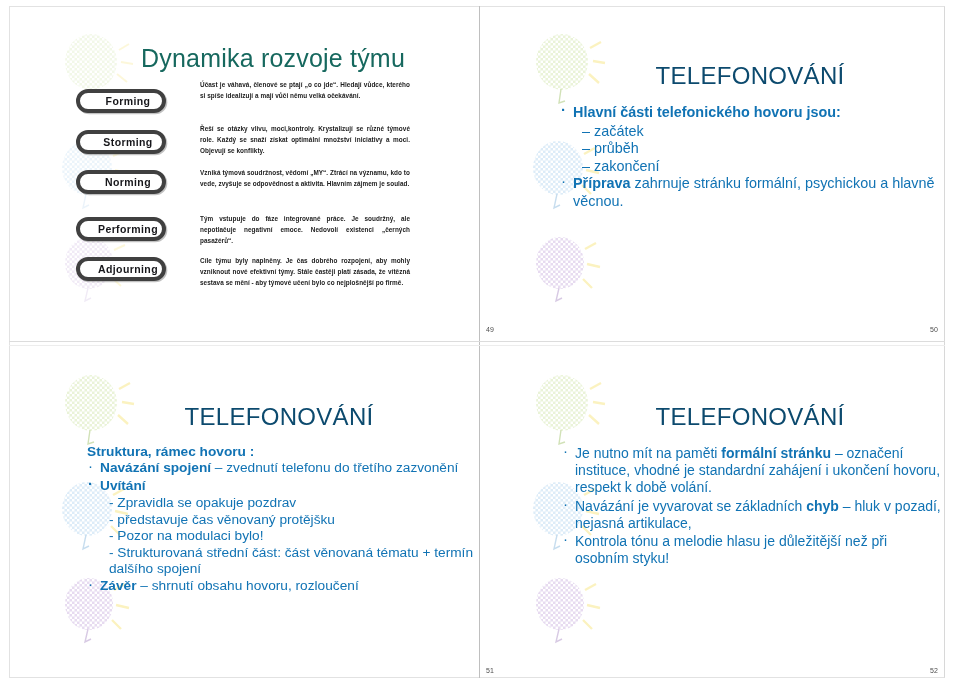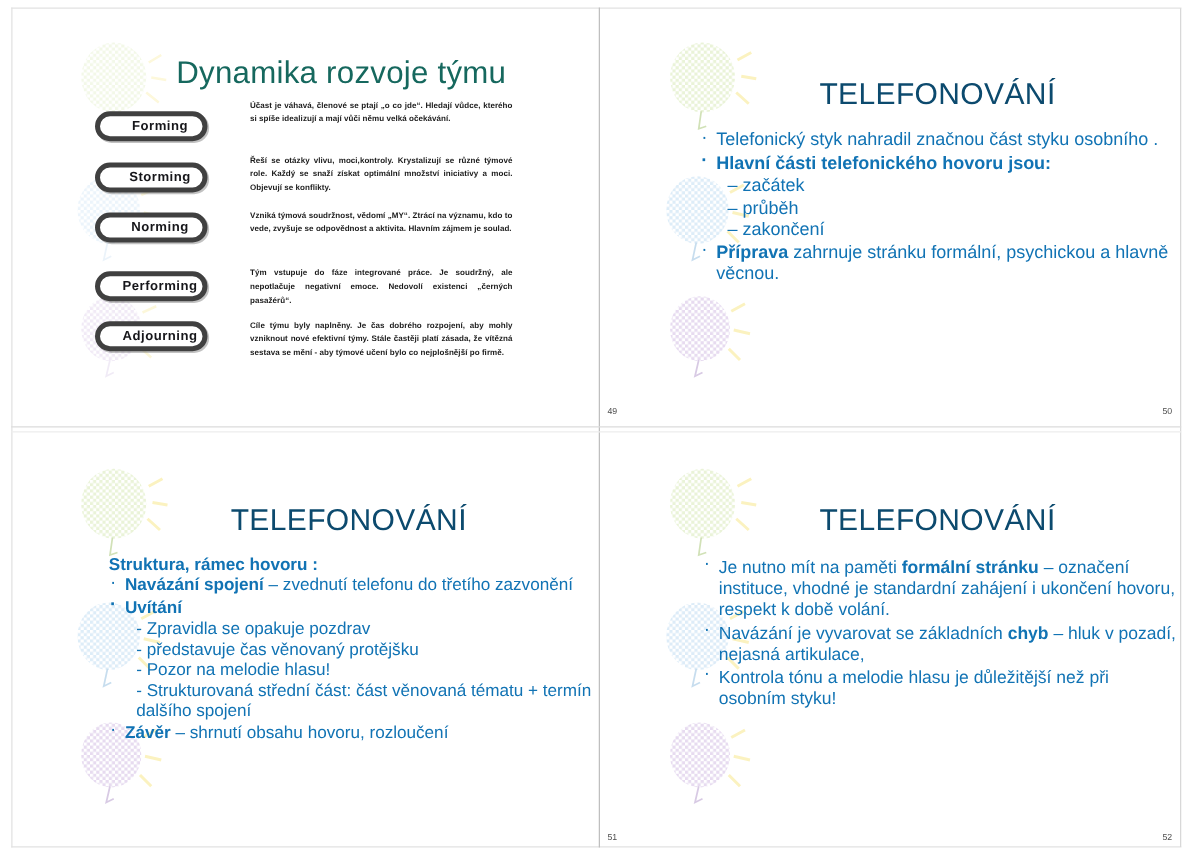--- a/index.html
+++ b/index.html
@@ -267,21 +267,20 @@
           <ellipse cx="32" cy="235" rx="24" ry="26" fill="url(#ck3)"></ellipse>
           <path d="M31 260 l-3 13 l6 -3" stroke="#d6c8e3" stroke-width="1.4" fill="none"></path>
           <path d="M57 221 l11 -6 M59 236 l13 3 M55 251 l9 9" stroke="#fbf2bd" stroke-width="2.4" fill="none"></path>
         </g>
       </svg>
     </div>
 
     <div class="tel-title">TELEFONOVÁNÍ</div>
 
     <div class="tel-body" style="top:98px;">
-      <div class="bul">Telefonický styk nahradil značnou část styku osobního .</div>
       <div class="bul b">Hlavní části telefonického hovoru jsou:</div>
       <div class="sub">– začátek</div>
       <div class="sub">– průběh</div>
       <div class="sub">– zakončení</div>
       <div class="bul"><span class="b">Příprava</span><span> zahrnuje stránku formální, psychickou a hlavně věcnou.</span></div>
     </div>
   </div>
 
   <div class="slide slide-bl">
     <div class="deco">
@@ -304,21 +303,21 @@
     </div>
 
     <div class="tel-title">TELEFONOVÁNÍ</div>
 
     <div class="tel-body" style="top:97px; left:78px; width:390px; font-size:13.7px; line-height:1.20;">
       <div class="plain b">Struktura, rámec hovoru :</div>
       <div class="bul"><span class="b">Navázání spojení</span><span> – zvednutí telefonu do třetího zazvonění</span></div>
       <div class="bul b">Uvítání</div>
       <div class="sub">- Zpravidla se opakuje pozdrav</div>
       <div class="sub">- představuje čas věnovaný protějšku</div>
-      <div class="sub">- Pozor na melodie hlasu!</div>
+      <div class="sub">- Pozor na modulaci bylo!</div>
       <div class="sub" style="text-indent:0;padding-left:22px;">- Strukturovaná střední část: část věnovaná tématu + termín dalšího spojení</div>
       <div class="bul"><span class="b">Závěr</span><span> – shrnutí obsahu hovoru, rozloučení</span></div>
     </div>
   </div>
 
   <div class="slide slide-br">
     <div class="deco">
       <svg width="86" height="280" viewBox="0 0 86 280" xmlns="http://www.w3.org/2000/svg">
         <g opacity="0.95">
           <path d="M40 10 L44 26 L54 34 L38 44 L22 34 L30 25 Z" fill="#fdf6c8"></path>

